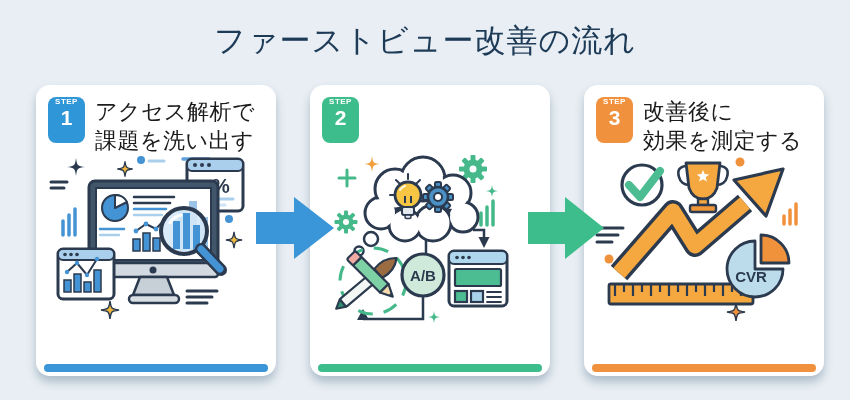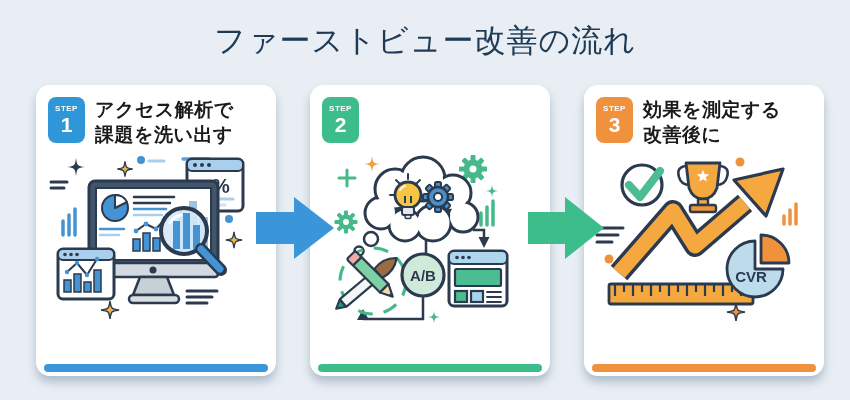--- a/index.html
+++ b/index.html
@@ -6,25 +6,25 @@
   .stage{position:relative;width:850px;height:400px;background:#e8eef3;overflow:hidden;
          font-family:"Liberation Sans","DejaVu Sans",sans-serif}
   .title{position:absolute;top:20px;left:0;width:100%;text-align:center;
          font-size:31px;font-weight:400;color:#1d3a57;letter-spacing:1px;margin:0}
   .card{position:absolute;top:85px;width:240px;height:291px;background:#fff;border-radius:14px;
         box-shadow:0 6px 9px rgba(105,130,155,.45)}
   .card-bar{position:absolute;left:8px;right:8px;bottom:4px;height:8px;border-radius:5px}
   .bar-s1{background:#3b96d9}.bar-s2{background:#3dbd8c}.bar-s3{background:#f0923d}
   .card-head{display:flex;gap:10px;padding:12px 10px 0 12px;align-items:flex-start}
   .badge{width:37px;height:46px;border-radius:8px;color:#fff;display:flex;flex-direction:column;
-         align-items:center;justify-content:center;flex:0 0 auto}
+         align-items:center;justify-content:flex-start;flex:0 0 auto}
   .badge-s1{background:#2f96d8}.badge-s2{background:#3dbd8c}.badge-s3{background:#f0923d}
   .badge .stp{font-size:8px;font-weight:700;letter-spacing:.5px;line-height:1.2}
   .badge .num{font-size:21px;font-weight:700;line-height:1.05}
-  .head-text{font-size:19px;font-weight:700;color:#1b1b1b;line-height:1.3;letter-spacing:.5px;padding-top:1px}
+  .head-text{font-size:22px;font-weight:400;color:#1b1b1b;line-height:1.3;letter-spacing:.5px;padding-top:1px}
   .illu{position:absolute;top:66px;left:1px}
   .flow-arrow{position:absolute;z-index:5}
 </style>
 </head>
 <body>
 
 <div class="stage">
 
   <h1 class="title">ファーストビュー改善の流れ</h1>
 
@@ -297,22 +297,22 @@
     <div class="card-bar bar-s2"></div>
   </div>
 
   <div class="card" style="left:584px">
     <div class="card-head">
       <div class="badge badge-s3">
         <span class="stp">STEP</span>
         <span class="num">3</span>
       </div>
       <div class="head-text">
+        <div>改善後に</div>
         <div>効果を測定する</div>
-        <div>改善後に</div>
       </div>
     </div>
     <svg class="illu" width="238" height="206" viewBox="0 0 238 206">
 
       <circle cx="155" cy="11" r="4.5" fill="#f0923c"></circle>
       <circle cx="24" cy="108" r="4.5" fill="#f0923c"></circle>
       <g stroke="#2b3a4e" stroke-width="3" stroke-linecap="round">
         <line x1="12" y1="77" x2="38" y2="77"></line>
           <line x1="12" y1="84" x2="33" y2="84"></line>
           <line x1="12" y1="91" x2="27" y2="91"></line>

